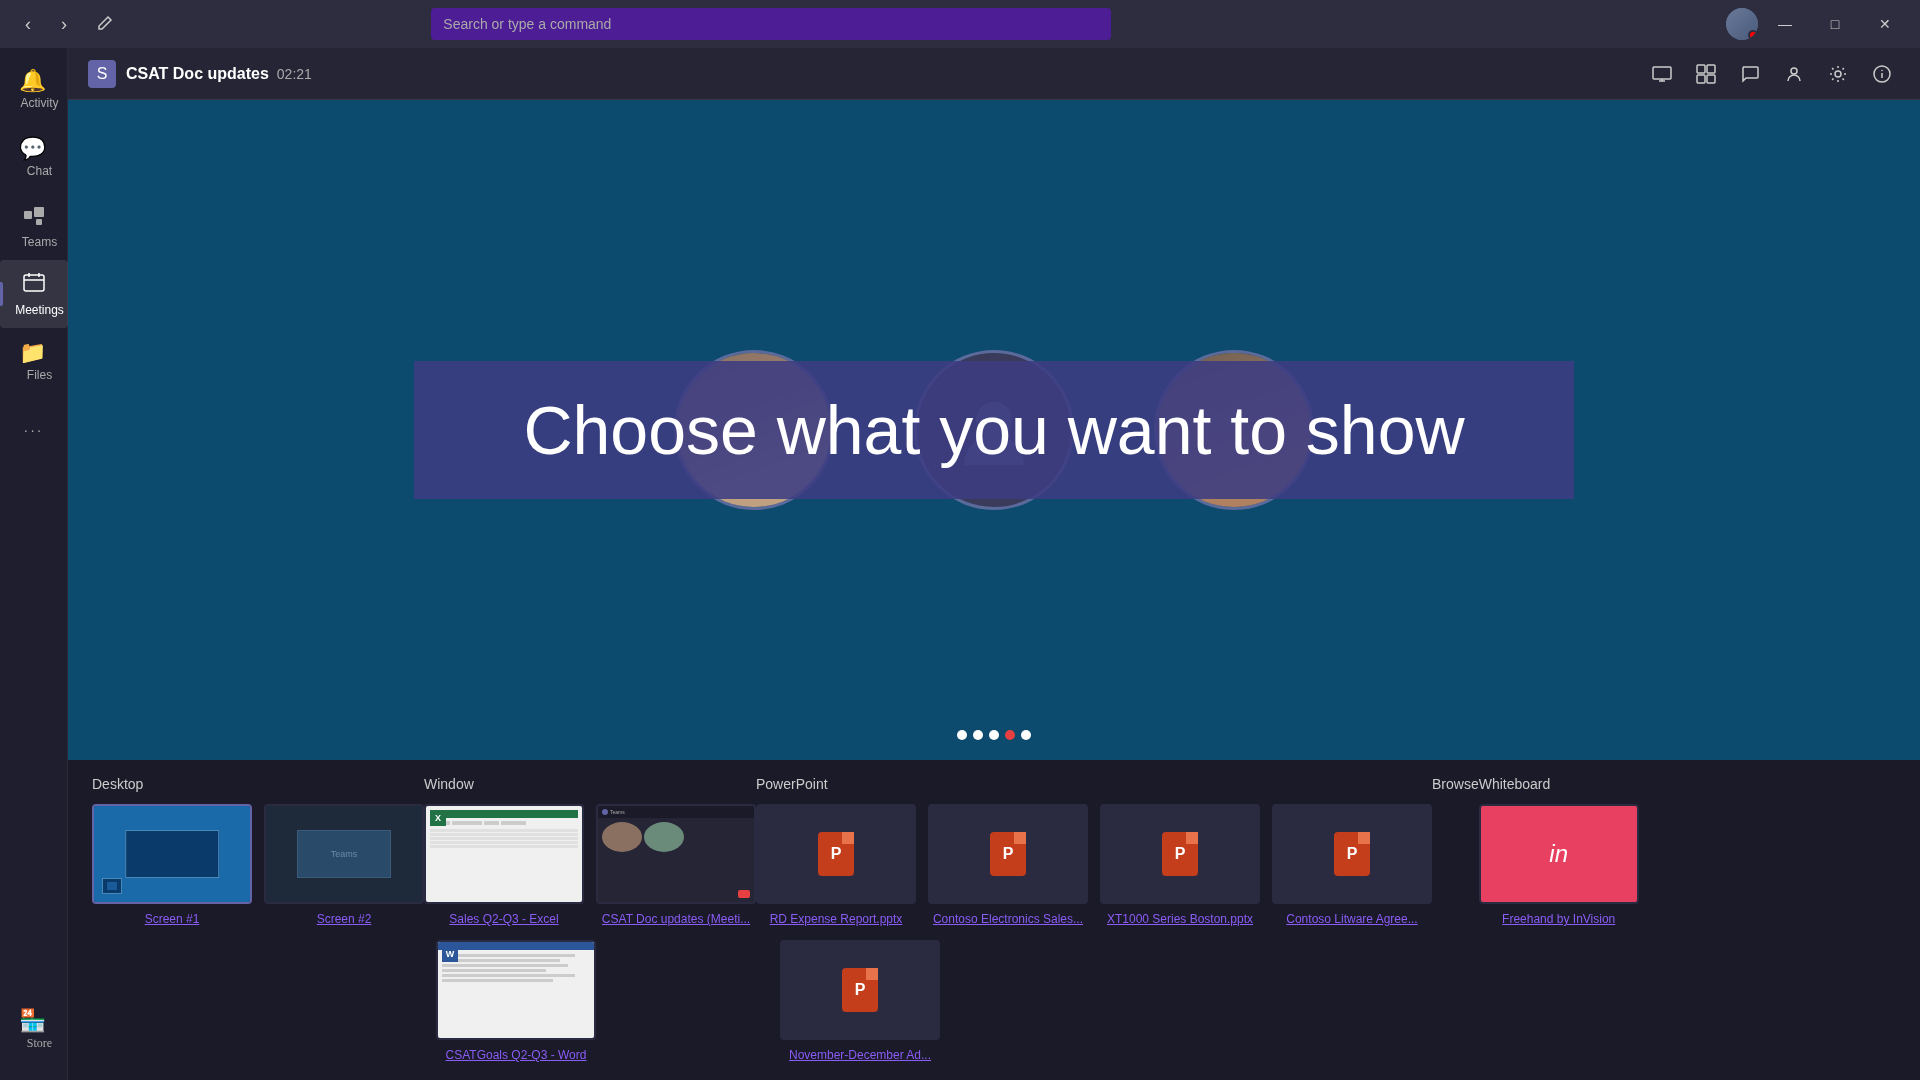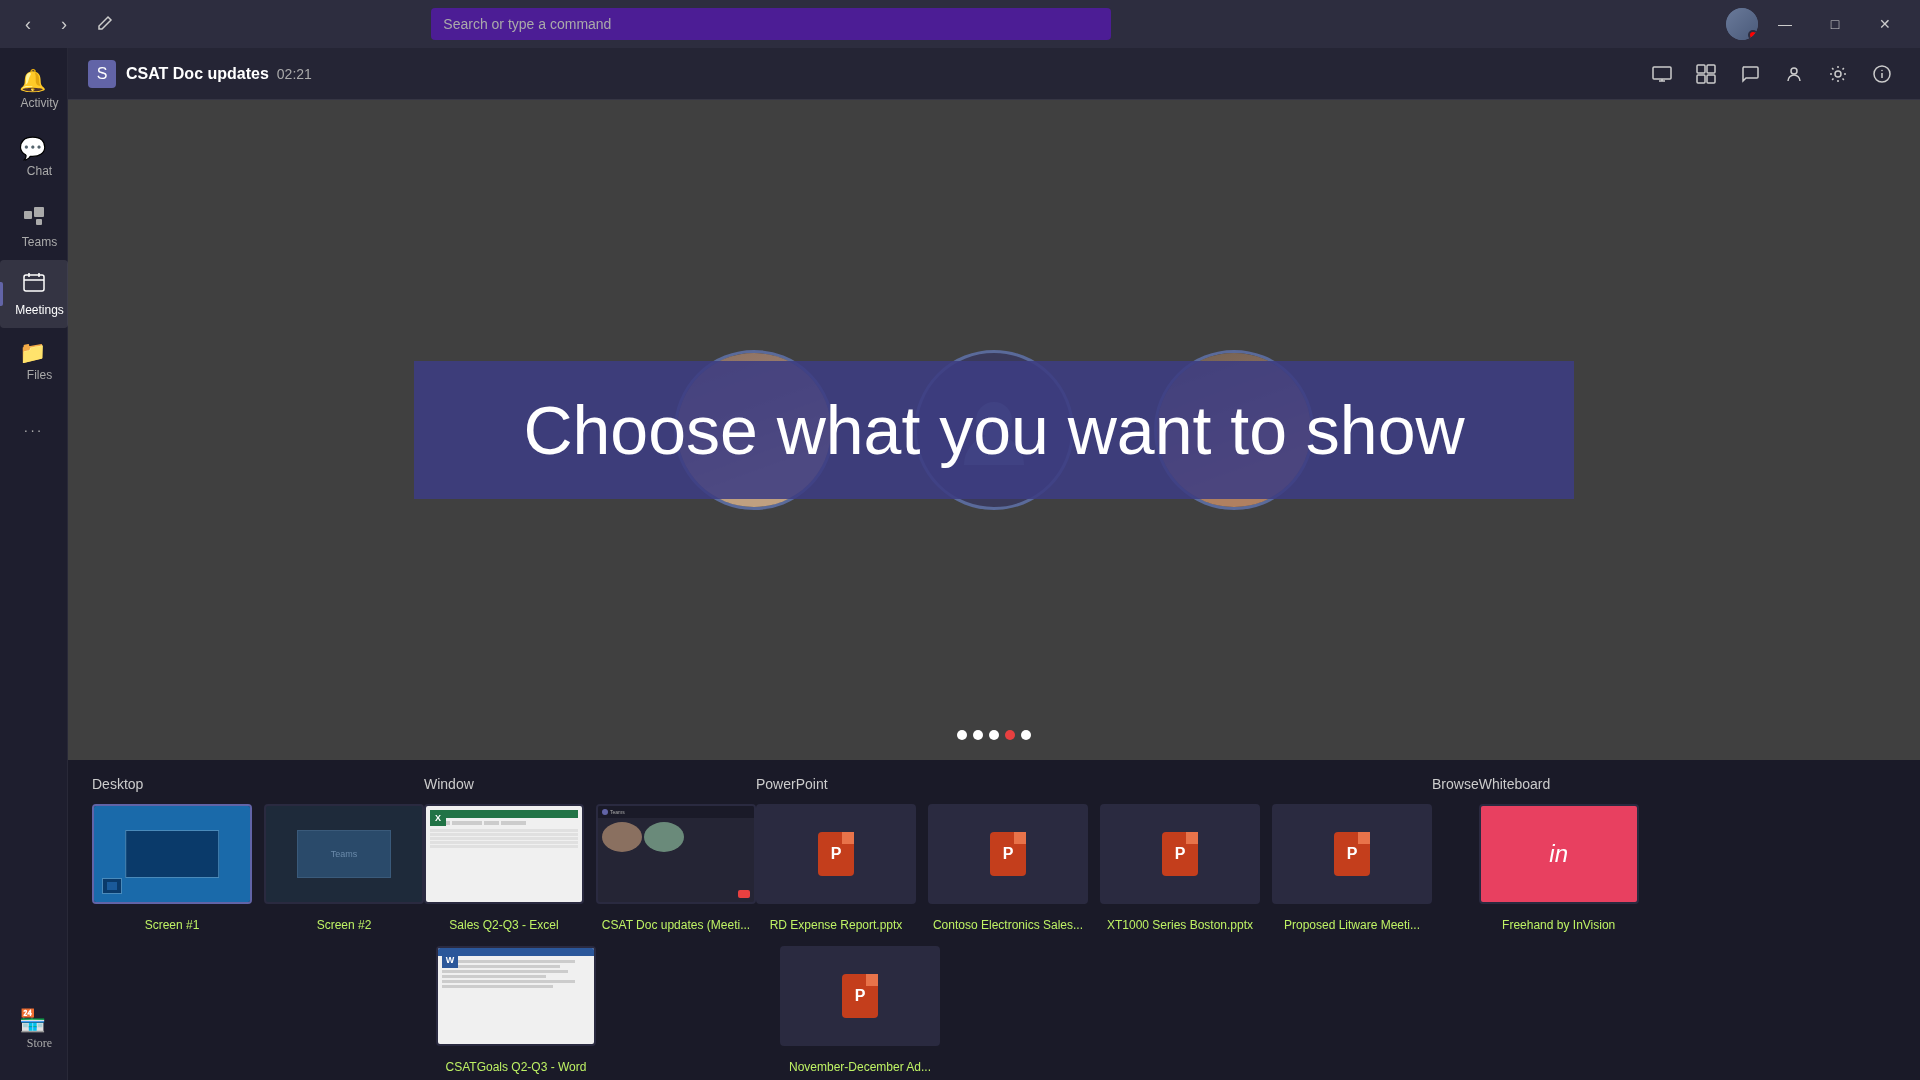--- a/index.html
+++ b/index.html
@@ -200,21 +200,21 @@
       color: #ccc;
       cursor: pointer;
       border-radius: 4px;
       display: flex; align-items: center; justify-content: center;
       font-size: 18px;
     }
 
     
     .video-area {
       flex: 1;
-      background: #404040;
+      background: #0c4a6e;
       position: relative;
       overflow: hidden;
       display: flex;
       align-items: center;
       justify-content: center;
     }
 
     
     .participants-row {
       display: flex;
@@ -325,25 +325,26 @@
       background: #2a2a40;
       display: flex;
       align-items: center;
       justify-content: center;
     }
     .share-thumbnail.selected {
       border-color: #6264a7;
     }
     .share-item-label {
       font-size: 12px;
-      color: #bef264;
-      margin-top: 14px;
+      color: #8b5cf6;
+      margin-top: 8px;
       white-space: nowrap;
       overflow: hidden;
       text-overflow: ellipsis;
+      text-decoration: underline;
     }
 
     
     .screen-thumb {
       background: #1a6aaa;
       width: 100%;
       height: 100%;
       position: relative;
     }
     .screen-thumb-2 {
@@ -690,21 +691,21 @@
               <div class="share-item-label">XT1000 Series Boston.pptx</div>
             </div>
             <div class="share-item">
               <div class="share-thumbnail">
                 <div class="ppt-icon-container">
                   <div class="ppt-icon">
                     <span style="font-size:16px;">P</span>
                   </div>
                 </div>
               </div>
-              <div class="share-item-label">Proposed Litware Meeti...</div>
+              <div class="share-item-label">Contoso Litware Agree...</div>
             </div>
           </div>
         </div>
 
         <div class="share-category browse-section">
           <div class="category-title">Browse</div>
         </div>
 
         <div class="share-category">
           <div class="category-title">Whiteboard</div>

